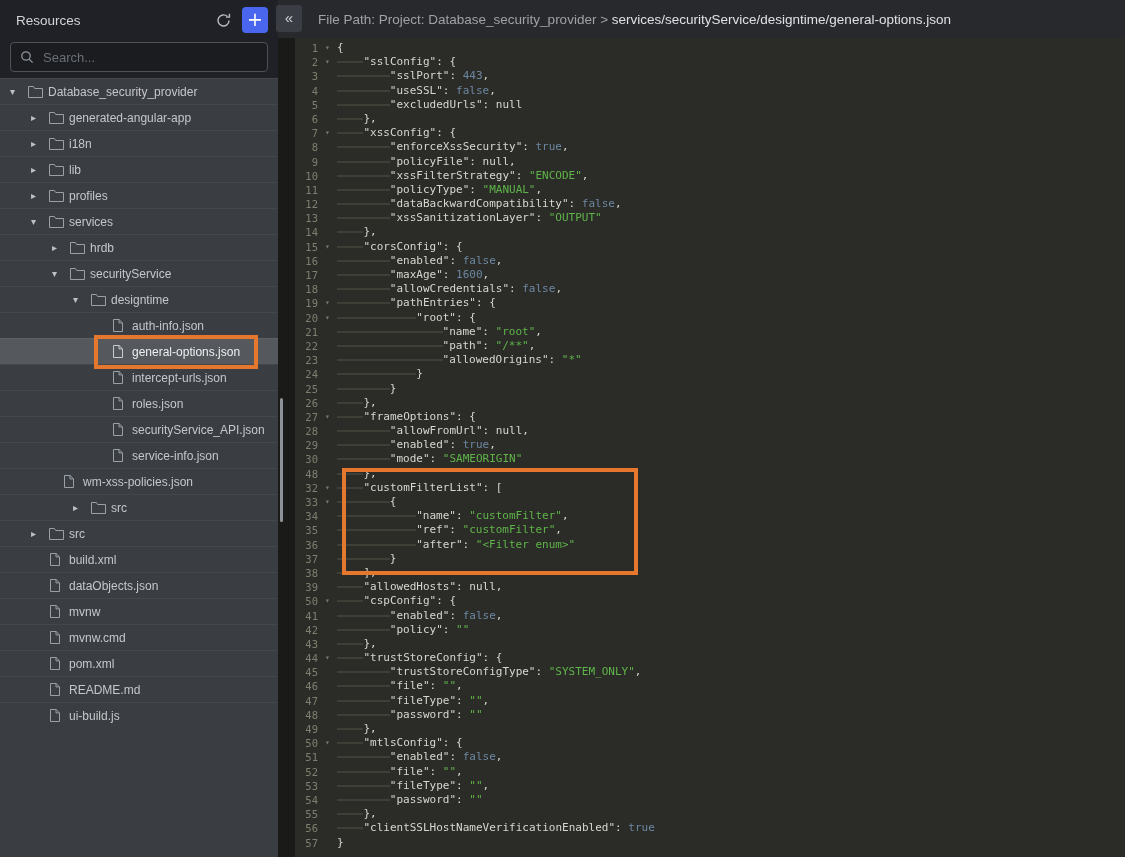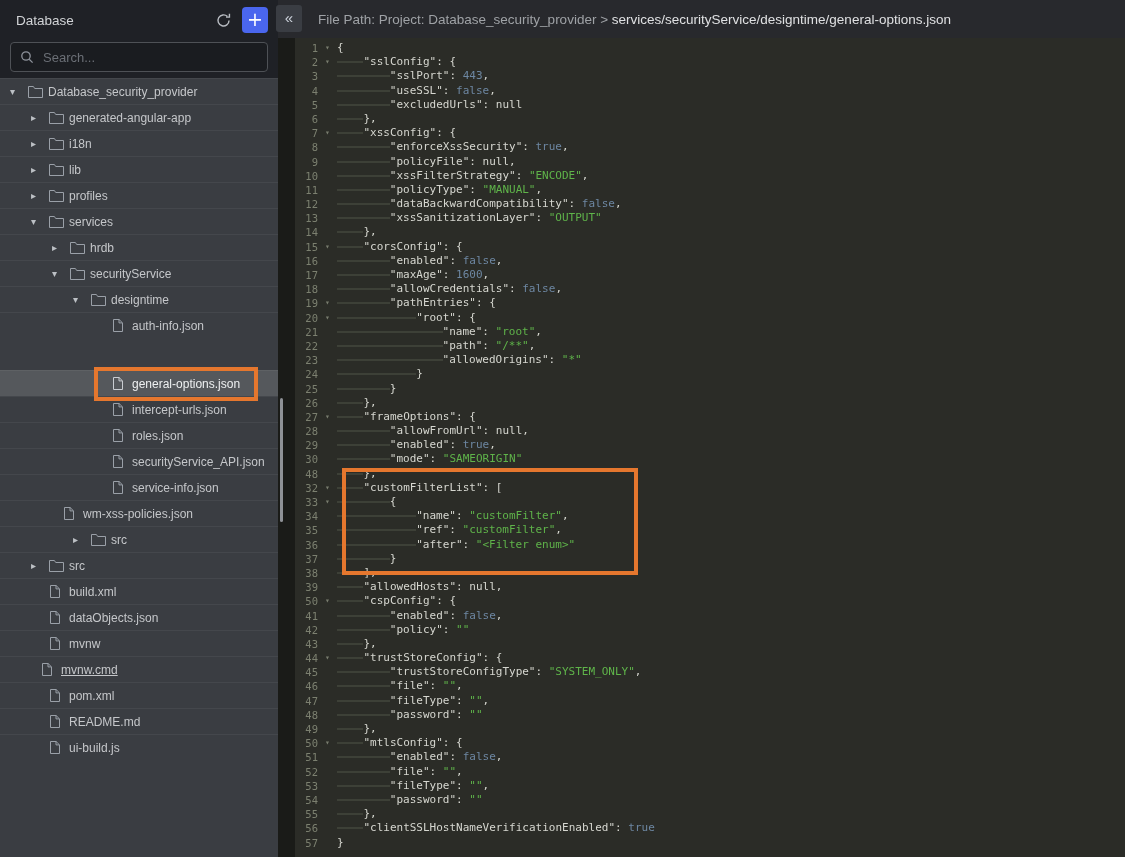--- a/index.html
+++ b/index.html
@@ -59,21 +59,21 @@
   .tk-n{color:#6d87a2;}
   .code-highlight-box{position:absolute;left:64px;top:430px;width:296px;height:107px;
     border:4px solid #e5772e;box-sizing:border-box;z-index:2;pointer-events:none;}
 </style>
 </head>
 <body>
 
 <aside class="resources-panel">
   <div class="panel-header">
     <div class="header-row">
-      <span class="panel-title">Database</span>
+      <span class="panel-title">Resources</span>
       <span class="flex-spacer"></span>
       <button class="icon-btn" title="">
         <svg width="17" height="17" viewBox="0 0 16 16">
           <path d="M13.2 8a5.2 5.2 0 1 1-1.5-3.7" fill="none" stroke="#b8bcc2" stroke-width="1.3"></path>
           <path d="M13.6 1.6v3.2h-3.2" fill="none" stroke="#b8bcc2" stroke-width="1.3"></path>
         </svg>
       </button>
       <button class="plus-btn">
         <span>+</span>
       </button>
@@ -171,21 +171,21 @@
       <div class="tree-row" style="padding-left: 94px;">
         <span class="tree-arrow"></span>
         <span class="tree-icon">
           <svg width="11" height="13" viewBox="0 0 11 13">
             <path d="M1.5 0.5h5.6l3.4 3.4v8.6h-9z" fill="none" stroke="currentColor" stroke-width="1"></path>
             <path d="M7 0.5v3.4h3.5" fill="none" stroke="currentColor" stroke-width="1"></path>
           </svg>
         </span>
         <span>auth-info.json</span>
       </div>
-      <div class="tree-row selected" style="padding-left: 94px; margin-top: 32px;">
+      <div class="tree-row selected" style="padding-left: 94px;">
         <span class="tree-arrow"></span>
         <span class="tree-icon">
           <svg width="11" height="13" viewBox="0 0 11 13">
             <path d="M1.5 0.5h5.6l3.4 3.4v8.6h-9z" fill="none" stroke="currentColor" stroke-width="1"></path>
             <path d="M7 0.5v3.4h3.5" fill="none" stroke="currentColor" stroke-width="1"></path>
           </svg>
         </span>
         <span>general-options.json</span>
         <div class="tree-highlight-box"></div>
       </div>
@@ -280,21 +280,21 @@
       <div class="tree-row" style="padding-left: 31px;">
         <span class="tree-arrow"></span>
         <span class="tree-icon">
           <svg width="11" height="13" viewBox="0 0 11 13">
             <path d="M1.5 0.5h5.6l3.4 3.4v8.6h-9z" fill="none" stroke="currentColor" stroke-width="1"></path>
             <path d="M7 0.5v3.4h3.5" fill="none" stroke="currentColor" stroke-width="1"></path>
           </svg>
         </span>
         <span>mvnw</span>
       </div>
-      <div class="tree-row" style="padding-left: 23px; text-decoration: underline;">
+      <div class="tree-row" style="padding-left: 31px;">
         <span class="tree-arrow"></span>
         <span class="tree-icon">
           <svg width="11" height="13" viewBox="0 0 11 13">
             <path d="M1.5 0.5h5.6l3.4 3.4v8.6h-9z" fill="none" stroke="currentColor" stroke-width="1"></path>
             <path d="M7 0.5v3.4h3.5" fill="none" stroke="currentColor" stroke-width="1"></path>
           </svg>
         </span>
         <span>mvnw.cmd</span>
       </div>
       <div class="tree-row" style="padding-left: 31px;">

